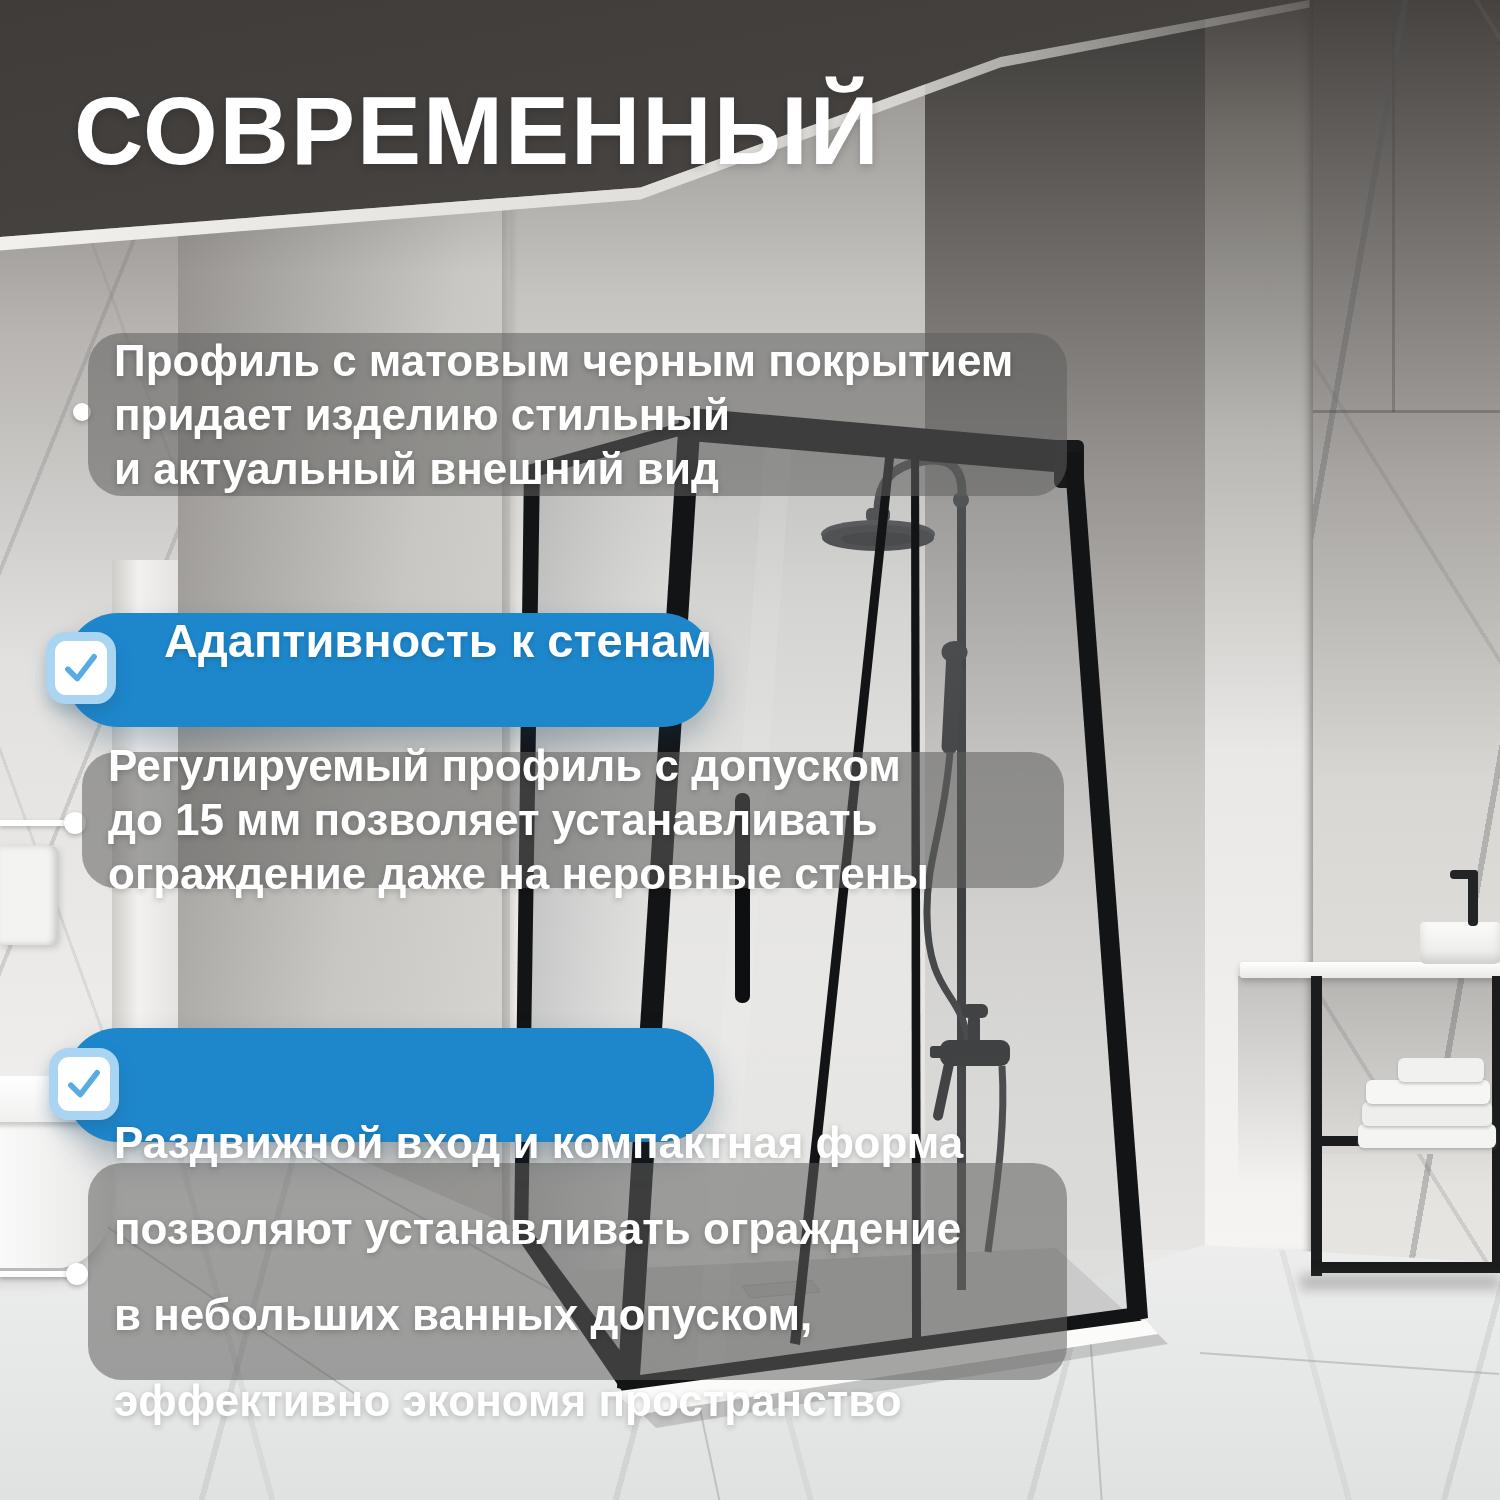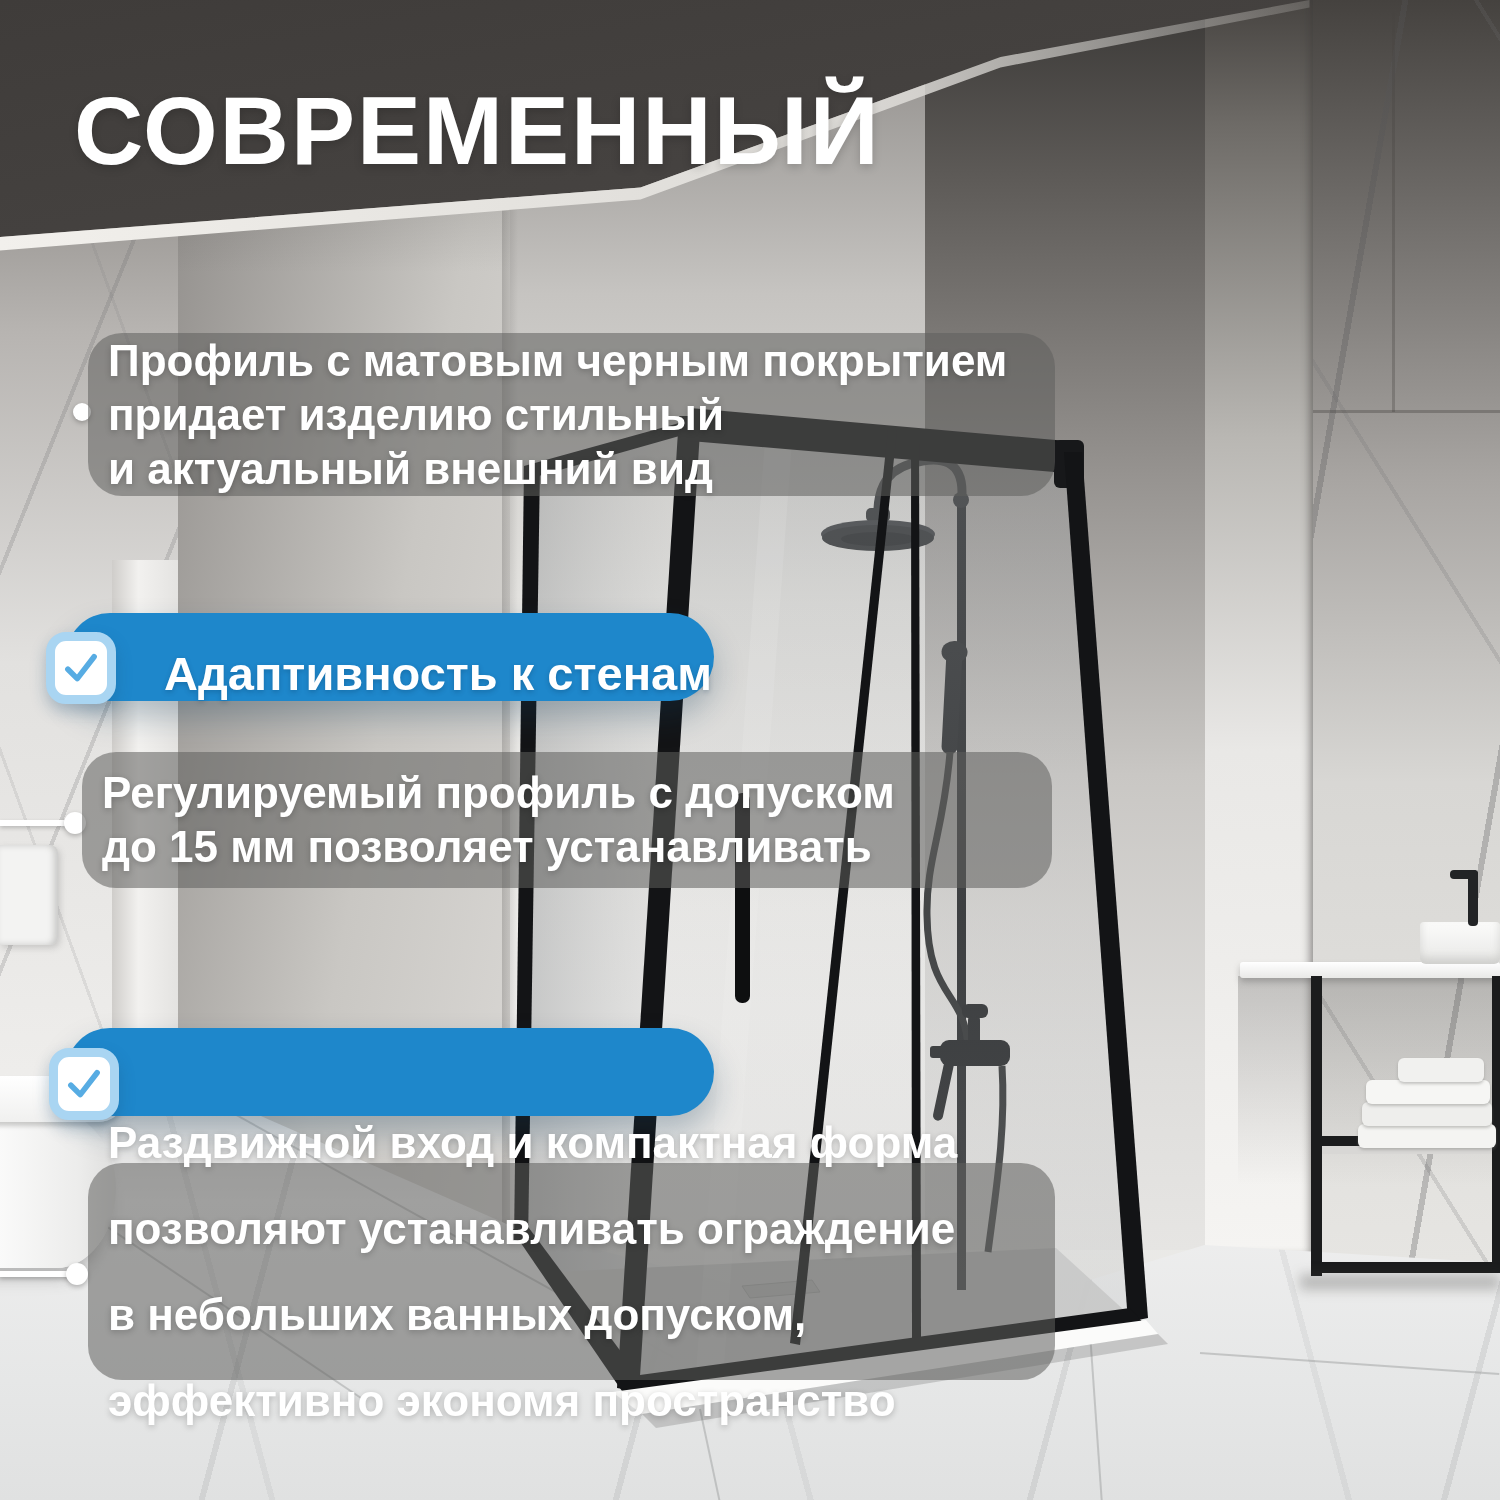--- a/index.html
+++ b/index.html
@@ -97,36 +97,36 @@
 
   .shower-svg{left:0;top:0;width:1500px;height:1500px;}
 
   
   .title{left:74px;top:40px;color:var(--title-text);font-weight:700;
     font-size:96px;line-height:110px;letter-spacing:2px;text-shadow:0 3px 10px rgba(0,0,0,.18);margin-top:36px;}
   .title span{display:block;}
 
   .panel{background:var(--panel-overlay);border-radius:34px;color:#fff;font-weight:700;
     font-size:44px;line-height:54px;display:flex;flex-direction:column;justify-content:center;
-    padding:0 20px;text-shadow:0 2px 6px rgba(0,0,0,.22);}
+    padding:0 26px;text-shadow:0 2px 6px rgba(0,0,0,.22);}
   .panel .ln{white-space:nowrap;}
   .panel1{left:88px;top:333px;width:927px;height:163px;}
   .panel2{left:82px;top:752px;width:930px;height:136px;}
   .panel3{left:88px;top:1163px;width:927px;height:217px;gap:32px;}
 
   .dot{background:#fff;border-radius:50%;box-shadow:0 2px 5px rgba(0,0,0,.25);}
   .dot1{left:73px;top:403px;width:18px;height:18px;}
   .dot2{left:64px;top:812px;width:22px;height:22px;}
   .dot3{left:66px;top:1263px;width:22px;height:22px;}
   .conn{background:#fff;height:6px;box-shadow:0 2px 4px rgba(0,0,0,.2);}
   .conn2{left:0;top:820px;width:70px;}
   .conn3{left:0;top:1271px;width:72px;}
 
-  .badge{height:88px;border-radius:52px;background:var(--accent-blue);color:#fff;
-    font-size:47px;font-weight:700;display:flex;align-items:flex-end;justify-content:center;
+  .badge{height:114px;border-radius:52px;background:var(--accent-blue);color:#fff;
+    font-size:47px;font-weight:700;display:flex;align-items:flex-start;justify-content:center;
     padding-left:96px;box-sizing:border-box;white-space:nowrap;
     box-shadow:0 16px 30px rgba(20,60,90,.28);text-shadow:0 2px 5px rgba(0,40,70,.25);}
   .badge1{left:66px;top:613px;width:648px;}
   .badge2{left:66px;top:1028px;width:648px;}
   .check-box{position:absolute;width:70px;height:72px;box-sizing:border-box;background:#fff;
     border:9px solid var(--checkbox-ring);border-radius:20px;
     box-shadow:0 8px 16px rgba(30,80,120,.28);display:flex;align-items:center;justify-content:center;}
   .cb1{left:-20px;top:19px;}
   .cb2{left:-17px;top:20px;}
   .check-box svg{width:44px;height:40px;}
@@ -258,20 +258,21 @@
       </svg>
     </div>
     <span>Адаптивность к стенам</span>
   </div>
 
   <div class="abs conn conn2"></div>
   <div class="abs dot dot2"></div>
   <div class="abs panel panel2">
     <div class="ln">Регулируемый профиль с допуском</div>
     <div class="ln">до 15 мм позволяет устанавливать</div>
+    <div class="ln">ограждение даже на неровные стены</div>
   </div>
 
   <div class="abs badge badge2">
     <div class="check-box cb2">
       <svg viewBox="0 0 70 64">
         <path d="M14 34 L29 49 L56 14" fill="none" stroke="var(--checkmark-blue)" stroke-width="9" stroke-linecap="round" stroke-linejoin="round"></path>
       </svg>
     </div>
   </div>
 

